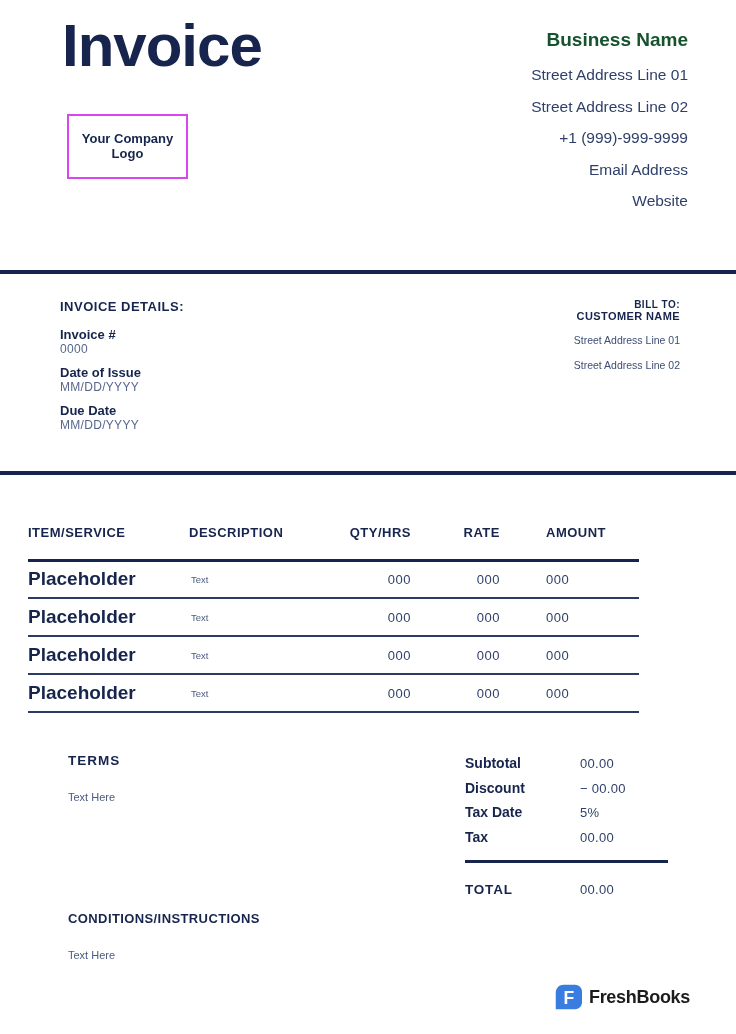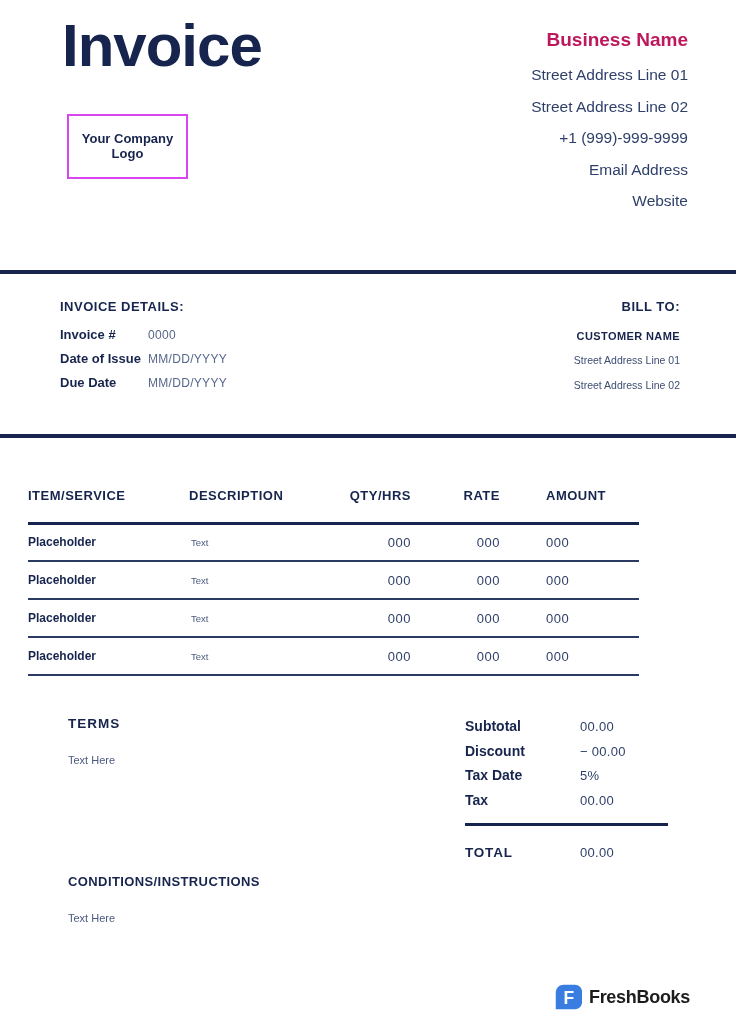--- a/index.html
+++ b/index.html
@@ -16,35 +16,35 @@
   .invoice-title {
     font-size: 60px; font-weight: 700; letter-spacing: -1px; color: #17254e; line-height: 1;
   }
   .logo-box {
     margin-top: 38px; margin-left: 5px; width: 121px; height: 65px;
     border: 2px solid #d946ef; display: flex; align-items: center; justify-content: center;
     text-align: center; font-weight: 700; font-size: 13px; line-height: 1.15; color: #17254e;
     padding: 4px 10px;
   }
   .business-info { text-align: right; padding-top: 13px; }
-  .business-name { font-size: 19px; font-weight: 700; color: #be185d; margin-bottom: 15px; }
+  .business-name { font-size: 19px; font-weight: 700; color: #14532d; margin-bottom: 15px; }
   .business-line { font-size: 15.5px; color: #2e3f69; margin-bottom: 13.5px; }
   
   .details-band {
     margin-top: 46px;
     border-top: 4px solid #17254e; border-bottom: 4px solid #17254e;
     padding: 25px 56px 30px 60px;
     display: flex; justify-content: space-between; gap: 10px;
   }
   .details-heading { font-size: 13px; font-weight: 700; letter-spacing: 0.5px; margin-bottom: 13px; }
-  .detail-row { display: flex; align-items: baseline; margin-bottom: 9px; }
+  .detail-row { display: flex; align-items: baseline; margin-bottom: 9px; flex-direction: column; }
   .detail-label { font-weight: 700; font-size: 13px; width: 88px; }
   .detail-value { font-size: 12px; color: #56668c; letter-spacing: 0.3px; }
   .bill-to { text-align: right; }
-  .bill-to-heading { font-size: 13px; font-weight: 700; letter-spacing: 0.5px; margin-bottom: 16px; }
+  .bill-to-heading { font-size: 10px; font-weight: 700; letter-spacing: 0.5px; }
   .customer-name { font-size: 11px; font-weight: 700; letter-spacing: 0.4px; margin-bottom: 12px; }
   .bill-line { font-size: 10.5px; color: #3d4d73; margin-bottom: 13px; }
   
   .items-table {
     margin: 50px 68px 0 28px; width: 611px;
     border-collapse: collapse; table-layout: fixed;
   }
   .items-table col.c1 { width: 161px; }
   .items-table col.c2 { width: 154px; }
   .items-table col.c3 { width: 68px; }
@@ -52,21 +52,21 @@
   .items-table col.c5 { width: 139px; }
   .items-table th {
     font-size: 13px; font-weight: 700; letter-spacing: 0.5px; text-align: left;
     padding: 0 0 19px 0; border-bottom: 3px solid #17254e;
   }
   .items-table th.num, .items-table td.num { text-align: right; }
   .items-table th.amt, .items-table td.amt { text-align: left; padding-left: 46px; }
   .items-table td {
     border-bottom: 2px solid #2a3a63; height: 38px; vertical-align: middle; padding: 0;
   }
-  td.cell-item { font-size: 12px; font-weight: 700; }
+  td.cell-item { font-size: 19px; font-weight: 700; }
   td.cell-desc { font-size: 9.5px; color: #4a5a80; padding-left: 2px; }
   td.num, td.amt { font-size: 13px; color: #2e3f69; letter-spacing: 0.5px; }
   
   .bottom-section { display: flex; justify-content: space-between; margin: 40px 68px 0 68px; }
   .terms-heading { font-size: 13.5px; font-weight: 700; letter-spacing: 1px; }
   .terms-text { margin-top: 23px; font-size: 11px; color: #4a5a80; }
   .totals-block { width: 203px; margin-top: 2px; }
   .totals-row { display: flex; align-items: baseline; margin-bottom: 8.5px; }
   .totals-label { font-size: 14px; font-weight: 700; width: 115px; }
   .totals-value { font-size: 13px; color: #2e3f69; letter-spacing: 0.3px; }

